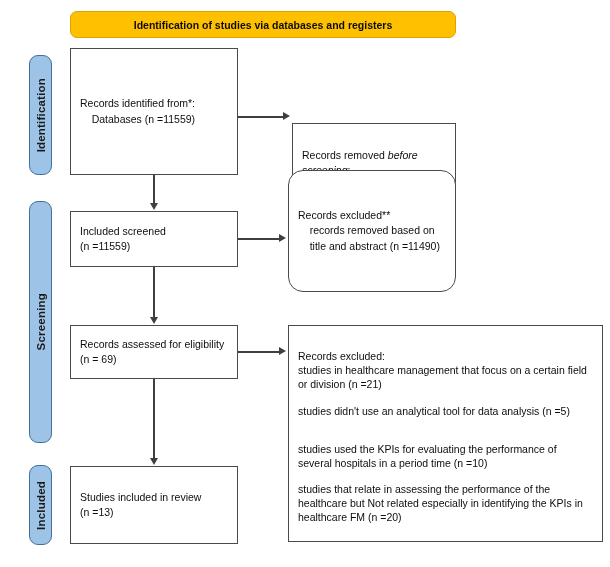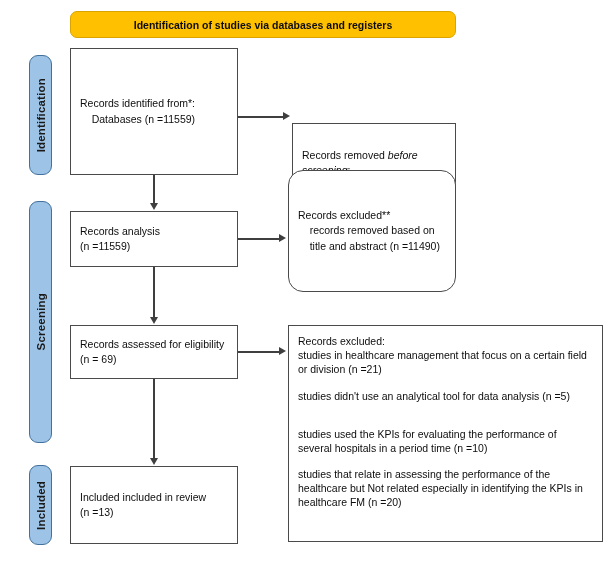--- a/index.html
+++ b/index.html
@@ -127,41 +127,41 @@
 
   <div class="box" style="left:70px; top:48px; width:168px; height:127px;">
     <div class="box-text"><span>Records identified from*:</span><br><span>    Databases (n =11559)</span></div>
   </div>
 
   <div class="box top-align" style="left:292px; top:75px; width:164px; height:76px; padding-top:24px;margin-top:48px;">
     <div class="box-text"><span>Records removed </span><span class="ital">before</span><br><span class="ital">screening</span><span>:</span><br><br><span>    (n =1)</span></div>
   </div>
 
   <div class="box" style="left:70px; top:211px; width:168px; height:56px;">
-    <div class="box-text"><span>Records analysis</span><br><span>(n =11559)</span></div>
+    <div class="box-text"><span>Included screened</span><br><span>(n =11559)</span></div>
   </div>
 
   <div class="box" style="left:288px; top:170px; width:168px; height:122px;border-radius:15px;">
     <div class="box-text"><span>Records excluded**</span><br><span>    records removed based on</span><br><span>    title and abstract (n =11490)</span></div>
   </div>
 
   <div class="box" style="left:70px; top:325px; width:168px; height:54px;">
     <div class="box-text"><span>Records assessed for eligibility</span><br><span>(n = 69)</span></div>
   </div>
 
-  <div class="box top-align" style="left:288px; top:325px; width:315px; height:217px; padding-top:8px;">
+  <div class="box top-align" style="left:288px; top:325px; width:315px; height:217px; padding-top:23px;">
     <div class="box-text" style="line-height:1.35;">Records excluded:</div>
     <div class="box-text" style="line-height:1.35; ">studies in healthcare management that focus on a certain field or division (n =21)</div>
     <div class="box-text" style="line-height:1.35; margin-top:12px;">studies didn't use an analytical tool for data analysis (n =5)</div>
     <div class="box-text" style="line-height:1.35; margin-top:24px;">studies used the KPIs for evaluating the performance of several hospitals in a period time (n =10)</div>
     <div class="box-text" style="line-height:1.35; margin-top:12px;">studies that relate in assessing the performance of the healthcare but Not related especially in identifying the KPIs in healthcare FM (n =20)</div>
   </div>
 
   <div class="box" style="left:70px; top:466px; width:168px; height:78px;">
-    <div class="box-text"><span>Included included in review</span><br><span>(n =13)</span></div>
+    <div class="box-text"><span>Studies included in review</span><br><span>(n =13)</span></div>
   </div>
 
   <div class="conn conn-h" style="left:238px; top:116px; width:46px;"></div>
   <div class="arrowhead arrow-right" style="left:283px; top:112.3px;"></div>
 
   <div class="conn conn-v" style="left:153.2px; top:175px; height:29px;"></div>
   <div class="arrowhead arrow-down" style="left:149.5px; top:203px;"></div>
 
   <div class="conn conn-h" style="left:238px; top:238px; width:42px;"></div>
   <div class="arrowhead arrow-right" style="left:279px; top:234.3px;"></div>

